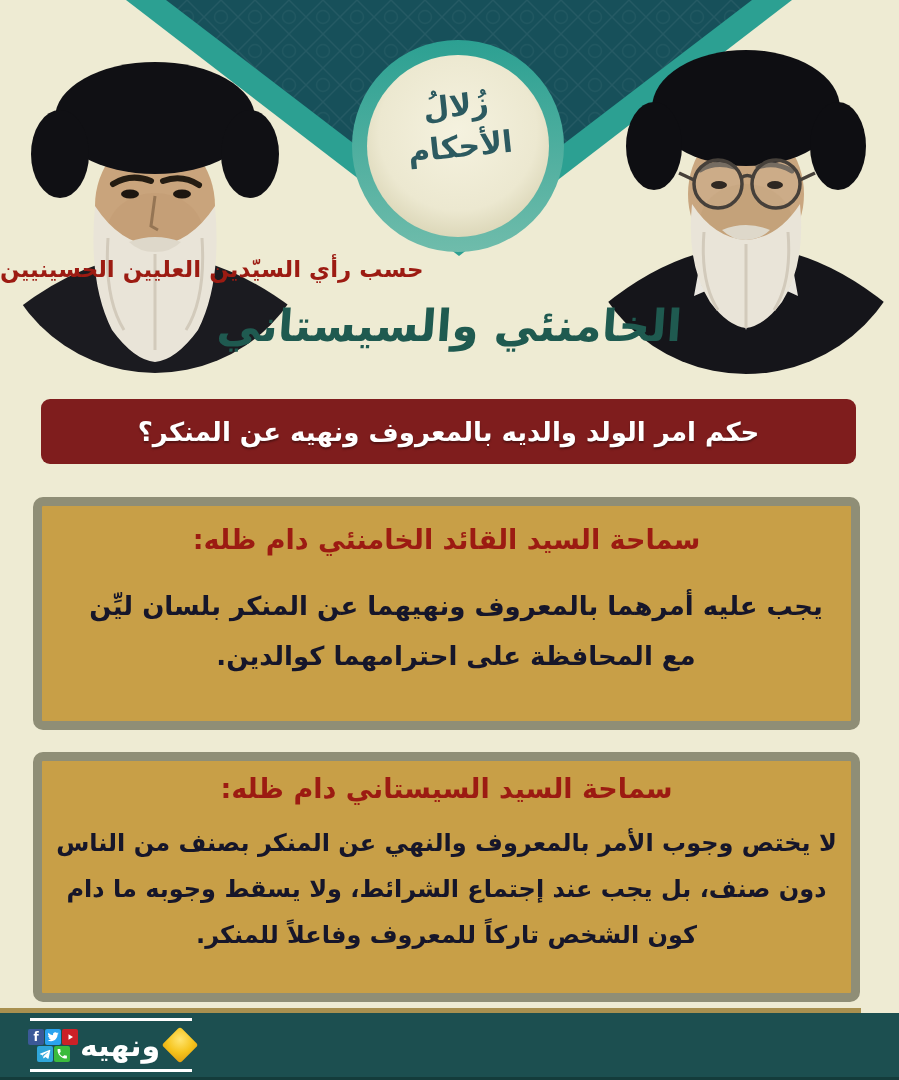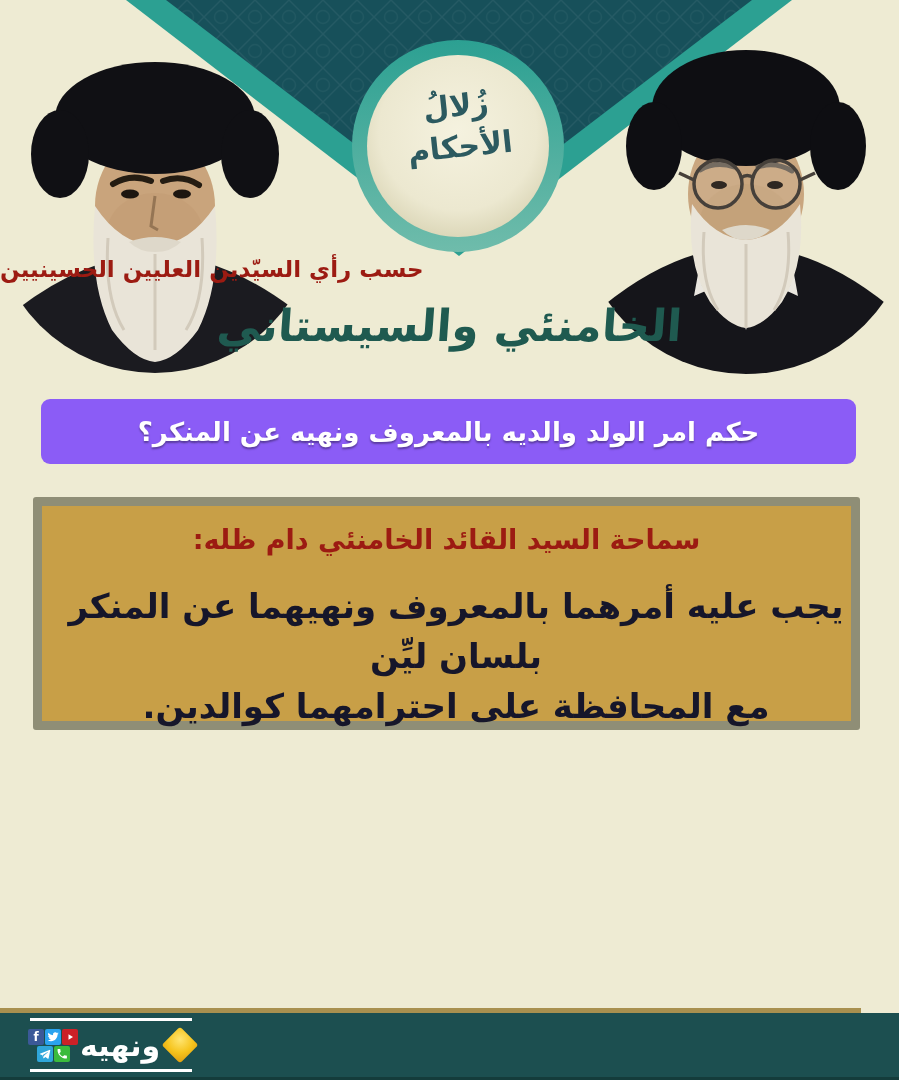--- a/index.html
+++ b/index.html
@@ -20,40 +20,40 @@
     position:absolute;left:0;top:256px;width:899px;text-align:left;
     font-size:23px;font-weight:bold;color:#9c1b12;letter-spacing:0;
   }
   .names{
     position:absolute;left:0;top:300px;width:899px;text-align:center;
     font-size:44px;font-weight:bold;color:#1f5a50;
     transform:skewX(-4deg);
   }
   .question{
     position:absolute;left:41px;top:399px;width:815px;height:65px;
-    background:#8b5cf6;border-radius:9px;
+    background:#7f1d1d;border-radius:9px;
     color:#ffffff;font-size:26px;font-weight:bold;
     display:flex;align-items:center;justify-content:center;
     text-shadow:0 2px 2px rgba(0,0,0,.35);
   }
   .card{
     position:absolute;left:33px;width:827px;box-sizing:border-box;
-    background:#c89f47;border:9px solid #8f8e76;border-radius:3px;
+    background:#c89f47;border:9px solid #8f8e76;border-radius:10px;
   }
   .card-1{top:497px;height:233px;}
   .card-2{top:752px;height:250px;}
   .card-heading{
     margin-top:14px;text-align:center;
     font-size:27px;font-weight:bold;color:#9c1b12;
   }
   .card-body{
     text-align:center;font-weight:bold;color:#16162a;white-space:pre-line;
   }
   .card-1 .card-heading{margin-top:18px;}
-  .card-1 .card-body{margin-top:26px;font-size:34px;line-height:50px;margin-left:19px;}
+  .card-1 .card-body{margin-top:26px;font-size:26px;line-height:50px;margin-left:19px;}
   .card-2 .card-heading{margin-top:12px;}
   .card-2 .card-body{margin-top:16px;font-size:24px;line-height:46px;}
   .footer-divider{
     position:absolute;left:0;top:1008px;width:861px;height:5px;background:#a8904f;
   }
   .footer-bar{
     position:absolute;left:0;top:1013px;width:899px;height:67px;
     background:#1c4f50;border-bottom:3px solid #143c3b;box-sizing:border-box;
   }
   .logo-lockup{position:absolute;right:707px;left:30px;top:5px;width:164px;}
@@ -172,20 +172,26 @@
   <div class="question">
     <span>حكم امر الولد والديه بالمعروف ونهيه عن المنكر؟</span>
   </div>
 
   <div class="card card-1">
     <div class="card-heading">سماحة السيد القائد الخامنئي دام ظله:</div>
     <div class="card-body">يجب عليه أمرهما بالمعروف ونهيهما عن المنكر بلسان ليِّن
 مع المحافظة على احترامهما كوالدين.</div>
   </div>
 
+  <div class="card card-2">
+    <div class="card-heading">سماحة السيد السيستاني دام ظله:</div>
+    <div class="card-body">لا يختص وجوب الأمر بالمعروف والنهي عن المنكر بصنف من الناس
+دون صنف، بل يجب عند إجتماع الشرائط، ولا يسقط وجوبه ما دام
+كون الشخص تاركاً للمعروف وفاعلاً للمنكر.</div>
+  </div>
 
   <div class="footer-divider"></div>
   <div class="footer-bar">
     <div class="logo-lockup">
       <div class="logo-rule"></div>
       <div class="logo-row">
         <div class="social-grid">
           <div class="social-row">
             <div class="sicon" style="background: rgb(59, 89, 152);">f</div>
             <div class="sicon" style="background: rgb(42, 163, 239);">

